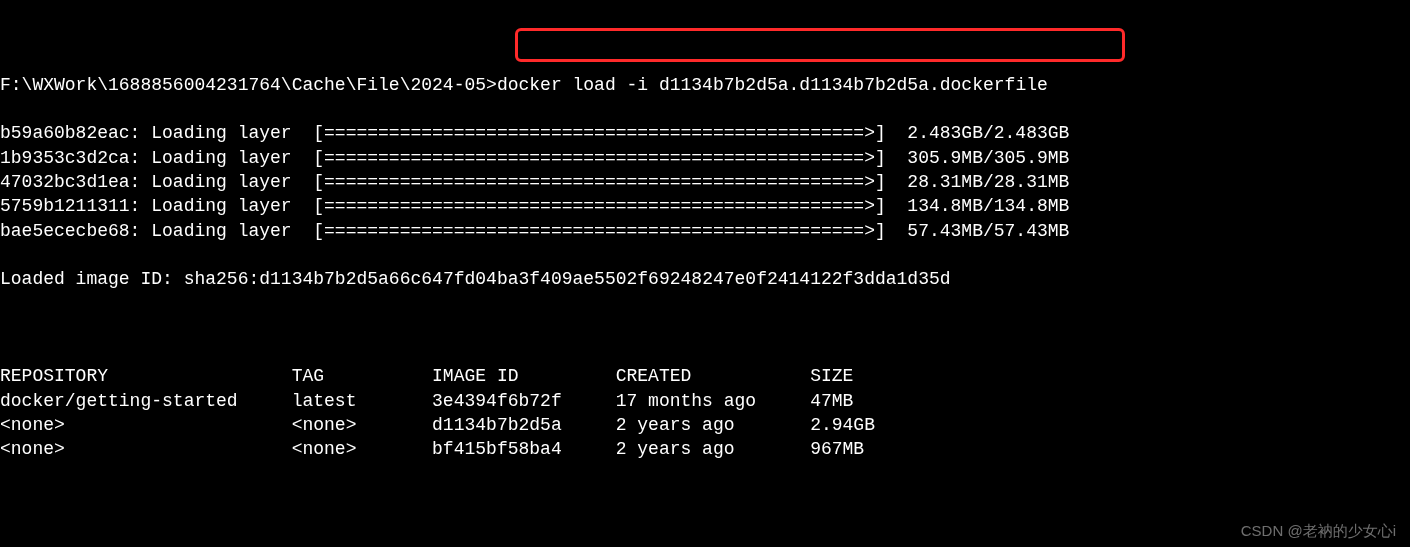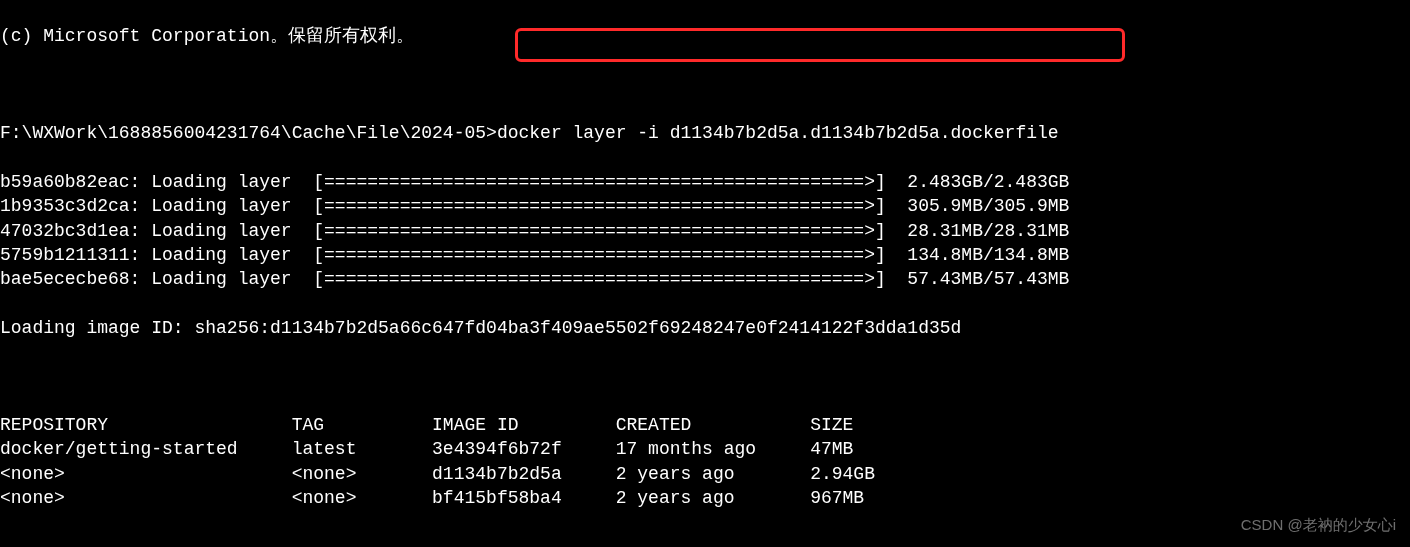--- a/index.html
+++ b/index.html
@@ -27,36 +27,35 @@
       display: block;
     }
     .highlight-box {
       position: absolute;
       border: 3px solid #ff2a2a;
       border-radius: 6px;
       pointer-events: none;
     }
     .watermark {
       position: absolute;
-      bottom: 12px;
+      bottom: 6px;
       right: 14px;
       color: rgba(200,200,200,0.55);
       font-family: Arial, sans-serif;
       font-size: 15px;
     }
   </style>
 </head>
 <body>
 
 <div class="terminal">
-<span class="line">(c) Microsoft Corporation。保留所有权利。</span>
 <span class="line"> </span>
-<span class="line"><span>F:\WXWork\1688856004231764\Cache\File\2024-05&gt;</span><span>docker layer -i d1134b7b2d5a.d1134b7b2d5a.dockerfile</span></span>
+<span class="line"><span>F:\WXWork\1688856004231764\Cache\File\2024-05&gt;</span><span>docker load -i d1134b7b2d5a.d1134b7b2d5a.dockerfile</span></span>
 <div id="loading-layers"><span class="line">b59a60b82eac: Loading layer  [==================================================&gt;]  2.483GB/2.483GB</span><span class="line">1b9353c3d2ca: Loading layer  [==================================================&gt;]  305.9MB/305.9MB</span><span class="line">47032bc3d1ea: Loading layer  [==================================================&gt;]  28.31MB/28.31MB</span><span class="line">5759b1211311: Loading layer  [==================================================&gt;]  134.8MB/134.8MB</span><span class="line">bae5ececbe68: Loading layer  [==================================================&gt;]  57.43MB/57.43MB</span></div>
-<span class="line"><span>Loading image ID: </span><span>sha256:d1134b7b2d5a66c647fd04ba3f409ae5502f69248247e0f2414122f3dda1d35d</span></span>
+<span class="line"><span>Loaded image ID: </span><span>sha256:d1134b7b2d5a66c647fd04ba3f409ae5502f69248247e0f2414122f3dda1d35d</span></span>
 <span class="line"> </span>
 <div id="images-table"><span class="line">REPOSITORY                 TAG          IMAGE ID         CREATED           SIZE</span><span class="line">docker/getting-started     latest       3e4394f6b72f     17 months ago     47MB</span><span class="line">&lt;none&gt;                     &lt;none&gt;       d1134b7b2d5a     2 years ago       2.94GB</span><span class="line">&lt;none&gt;                     &lt;none&gt;       bf415bf58ba4     2 years ago       967MB</span></div>
 
 
 </div>
 
 <div class="highlight-box" id="hl-box" style="left: 515px; top: 28px; width: 610px; height: 34px;"></div>
 
 <div class="watermark">CSDN @老衲的少女心i</div>
 

